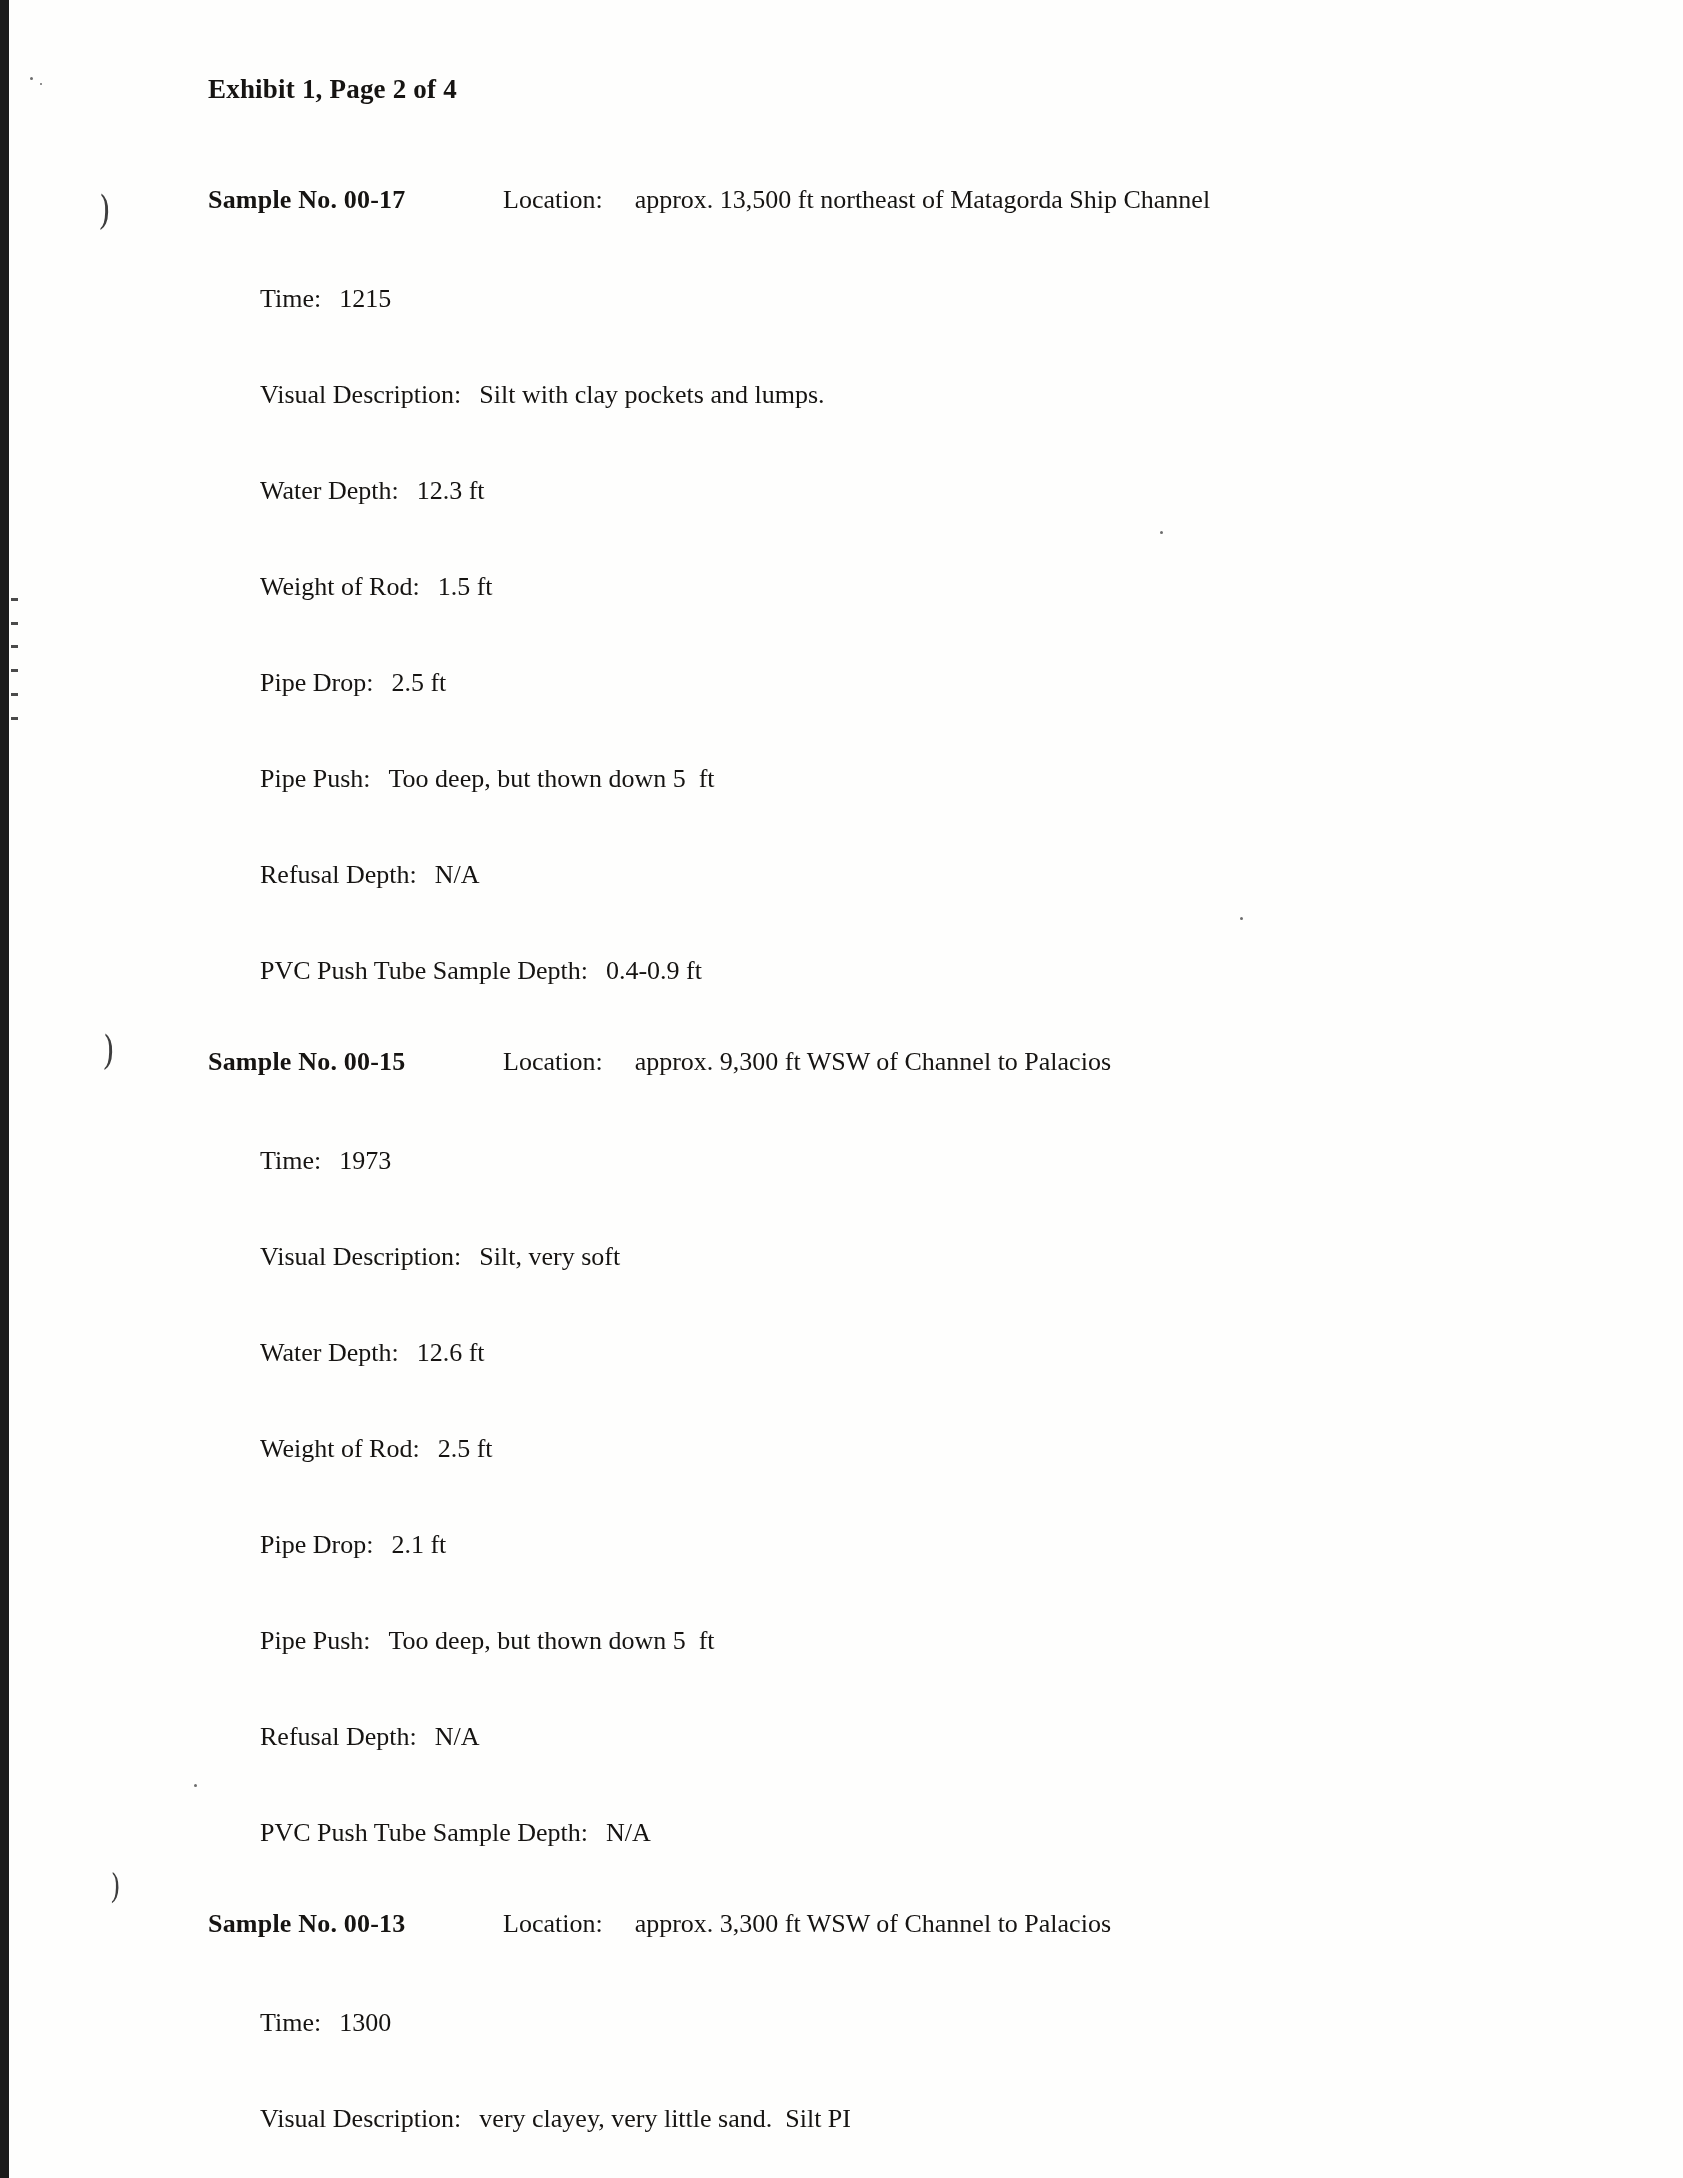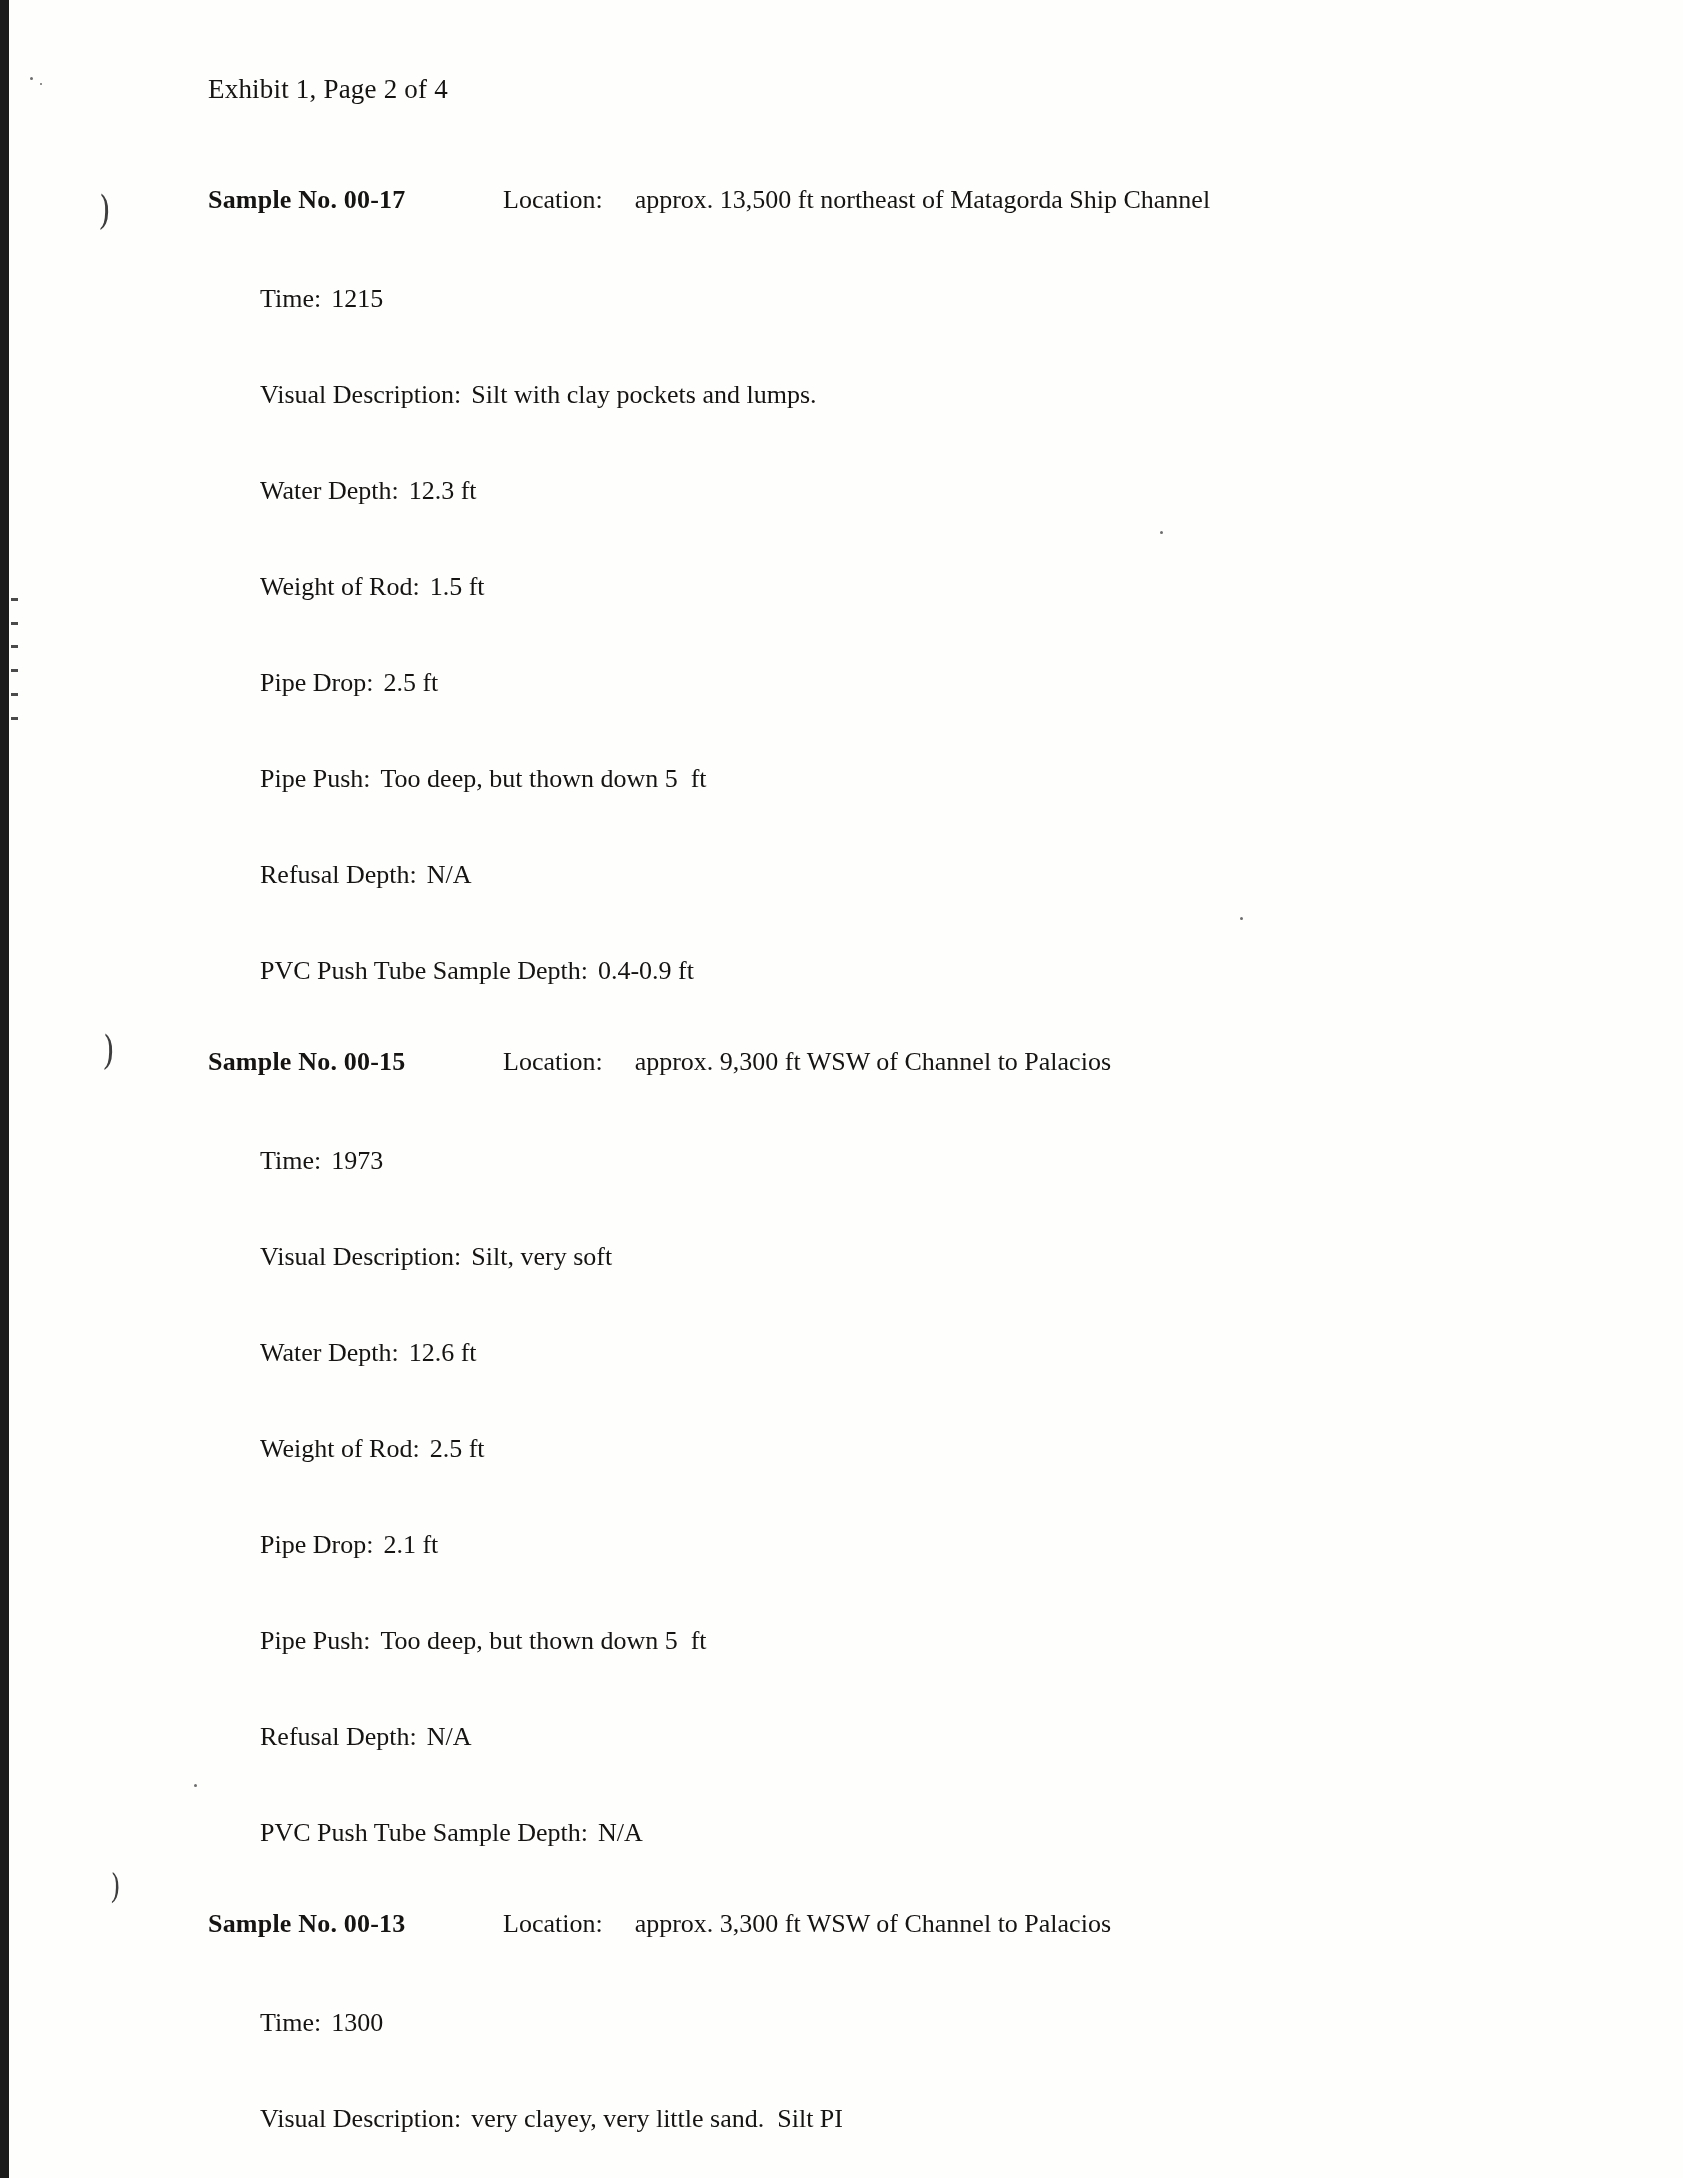--- a/index.html
+++ b/index.html
@@ -41,21 +41,21 @@
   }
 
   
   .content {
     position: absolute;
     left: 208px;
     top: 73px;
     width: 1317px;
   }
   .doc-header {
-    font-weight: normal;
+    font-weight: bold;
     font-size: 27px;
     line-height: 33px;
     margin-bottom: 77px;
     letter-spacing: 0.2px;
   }
   .sample { margin-bottom: 26px; }
   .sample-heading {
     display: flex;
     align-items: flex-end;
     font-size: 26px;
@@ -68,21 +68,21 @@
     letter-spacing: 0.2px;
   }
   .loc-label { }
   .loc-value { margin-left: 32px; white-space: pre-wrap; }
   .fields { }
   .field-line {
     font-size: 26px;
     line-height: 32px;
     white-space: pre-wrap;
   }
-  .field-value { margin-left: 10px; white-space: pre-wrap; }
+  .field-value { margin-left: 18px; white-space: pre-wrap; }
 </style>
 </head>
 <body>
 
 <div class="page">
 
   <div class="edge-bar"></div>
   <div class="edge-tick" style="top:598px"></div>
   <div class="edge-tick" style="top:622px"></div>
   <div class="edge-tick" style="top:645px"></div>

